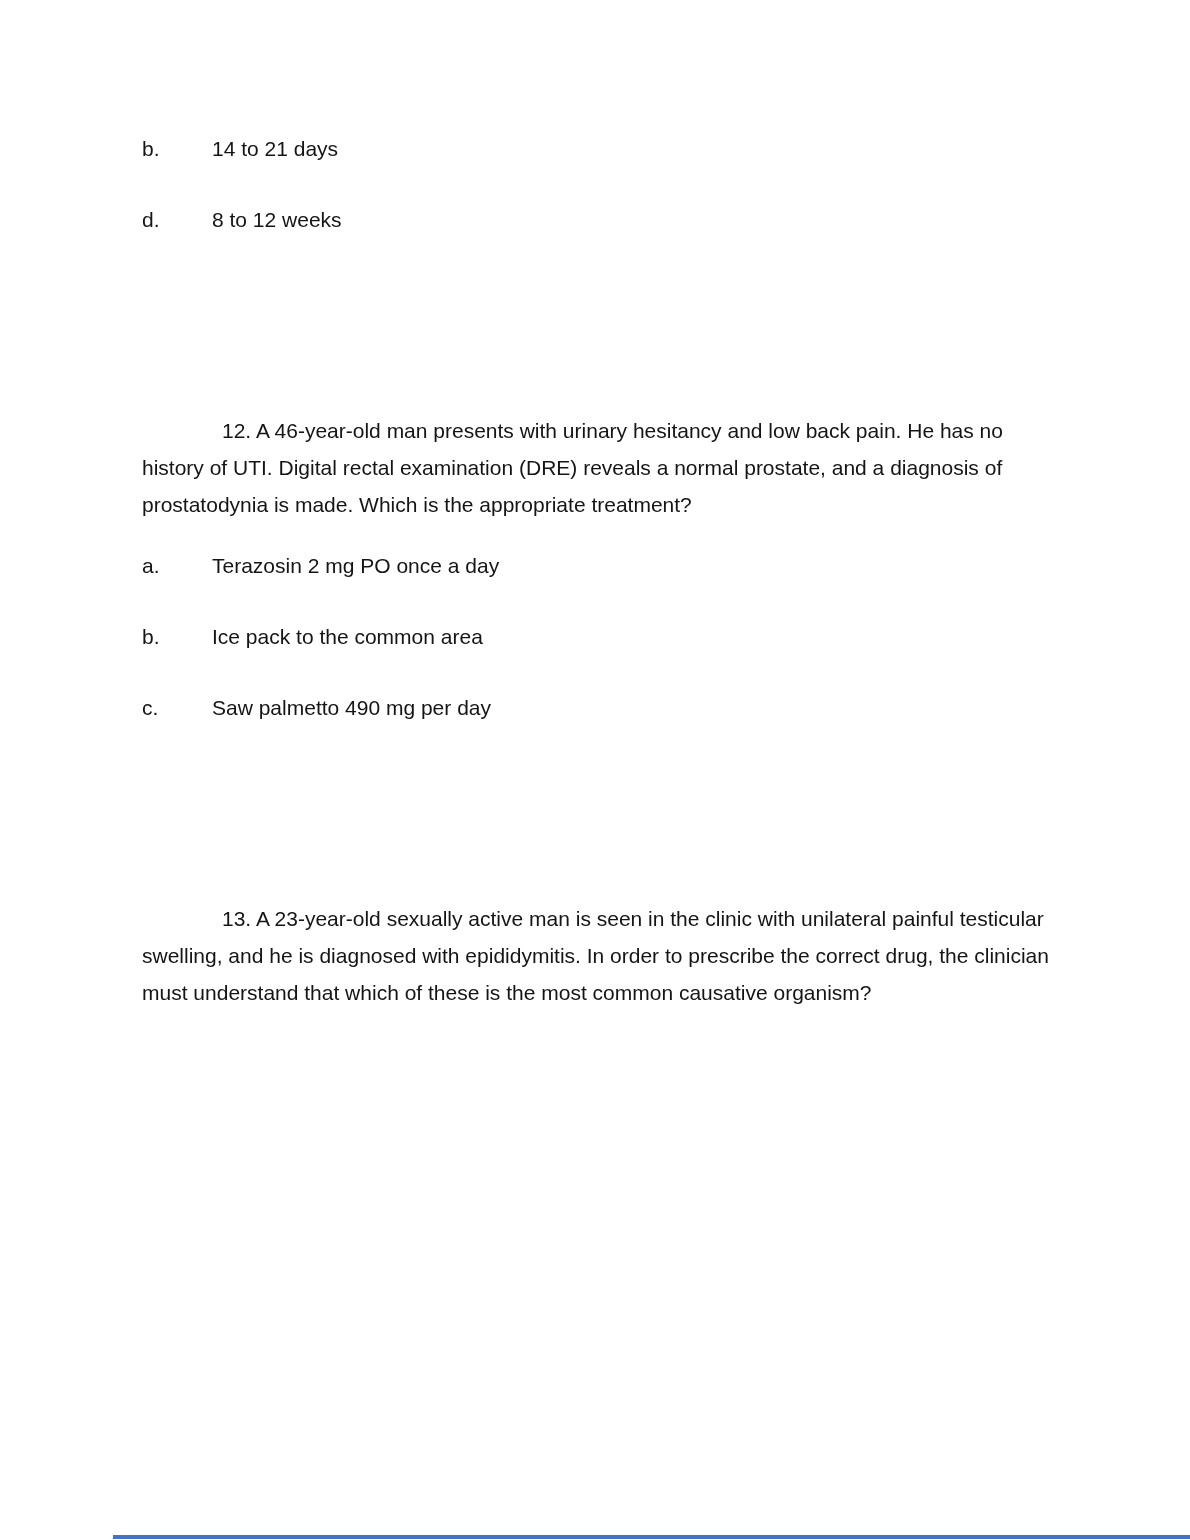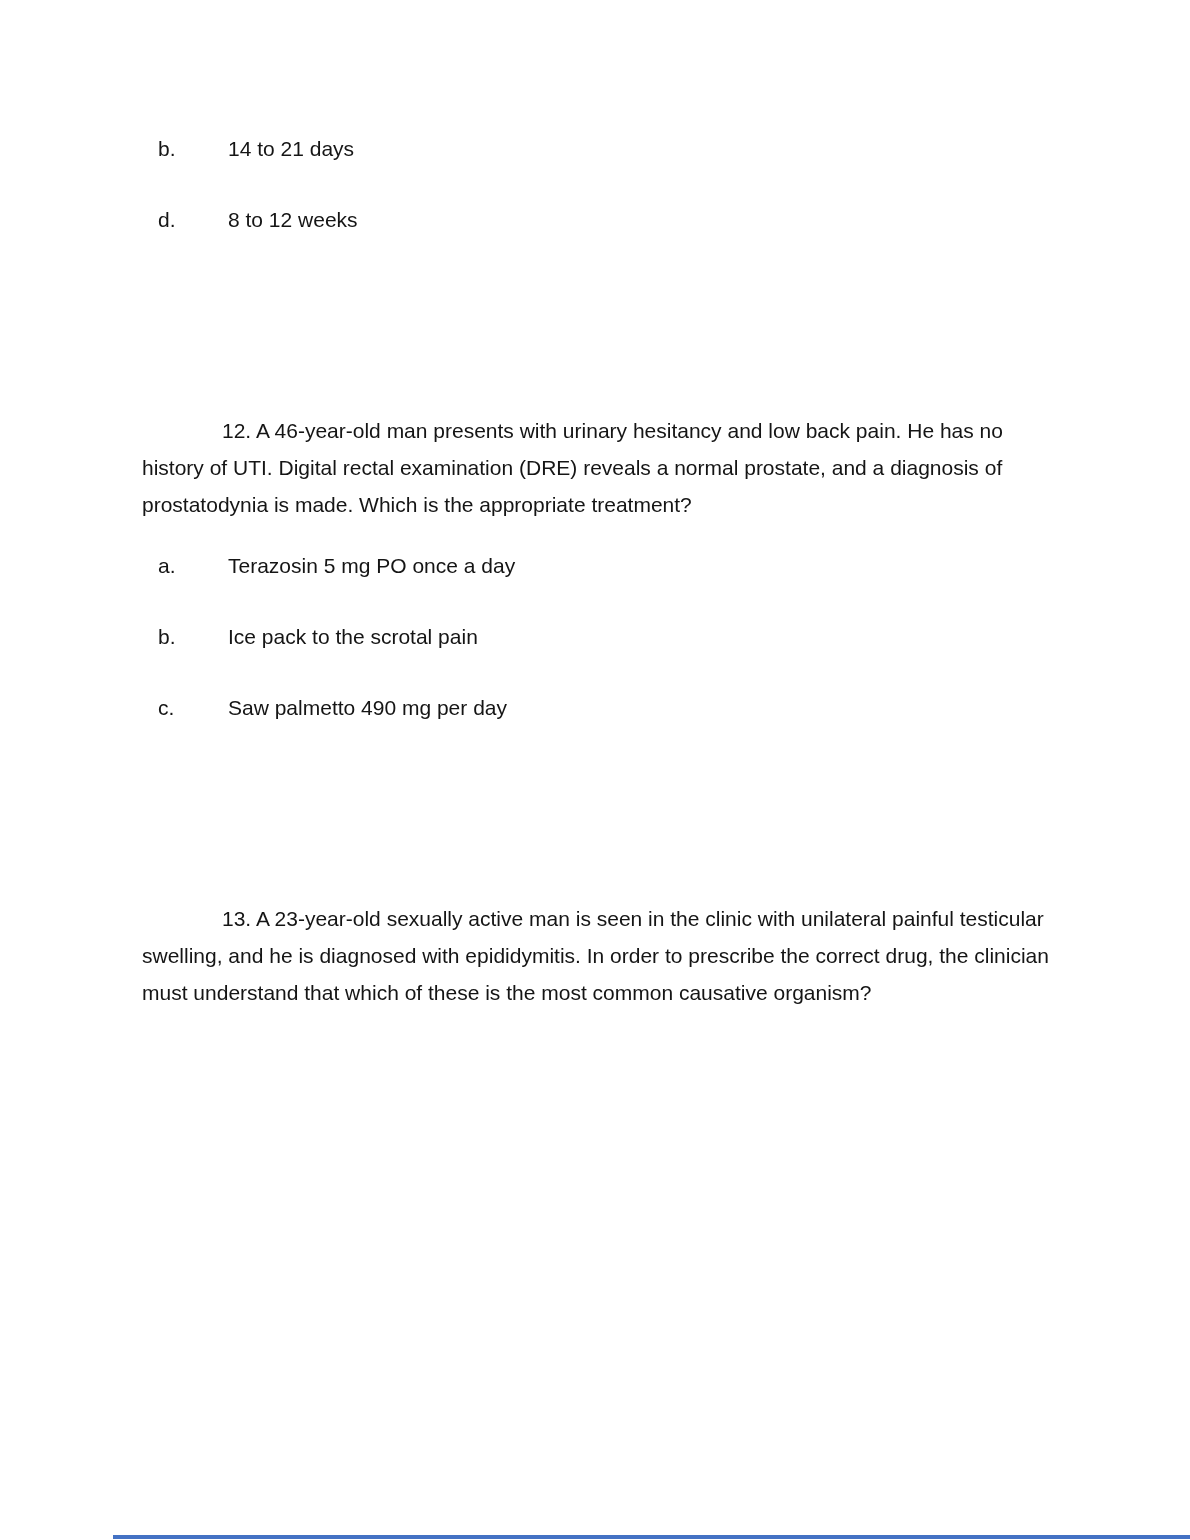--- a/index.html
+++ b/index.html
@@ -14,21 +14,21 @@
     background: #ffffff;
     box-sizing: border-box;
     padding: 120px 140px 0 142px;
     font-family: "Liberation Sans", sans-serif;
     font-size: 21px;
     color: #151515;
     overflow: hidden;
   }
   .option {
     line-height: 57px;
-    margin: 0 0 14px 16px;
+    margin: 0 0 14px 0;
     white-space: nowrap;
   }
   .letter {
     display: inline-block;
     width: 70px;
   }
   .question {
     line-height: 37px;
     margin: 0 0 14px 0;
     text-indent: 80px;
@@ -57,24 +57,24 @@
       <span class="letter">d.</span><span>8 to 12 weeks</span>
     </div>
   </div>
 
   <div class="spacer-lg"></div>
 
   <div>
     <p class="question"><span>12.</span> <span>A 46-year-old man presents with urinary hesitancy and low back pain. He has no history of UTI. Digital rectal examination (DRE) reveals a normal prostate, and a diagnosis of prostatodynia is made. Which is the appropriate treatment?</span></p>
 
     <div class="option">
-      <span class="letter">a.</span><span>Terazosin 5 mg PO once a day</span>
+      <span class="letter">a.</span><span>Terazosin 2 mg PO once a day</span>
     </div>
     <div class="option">
-      <span class="letter">b.</span><span>Ice pack to the scrotal pain</span>
+      <span class="letter">b.</span><span>Ice pack to the common area</span>
     </div>
     <div class="option">
       <span class="letter">c.</span><span>Saw palmetto 490 mg per day</span>
     </div>
   </div>
 
   <div class="spacer-lg"></div>
 
   <div>
     <p class="question"><span>13.</span> <span>A 23-year-old sexually active man is seen in the clinic with unilateral painful testicular swelling, and he is diagnosed with epididymitis. In order to prescribe the correct drug, the clinician must understand that which of these is the most common causative organism?</span></p>

